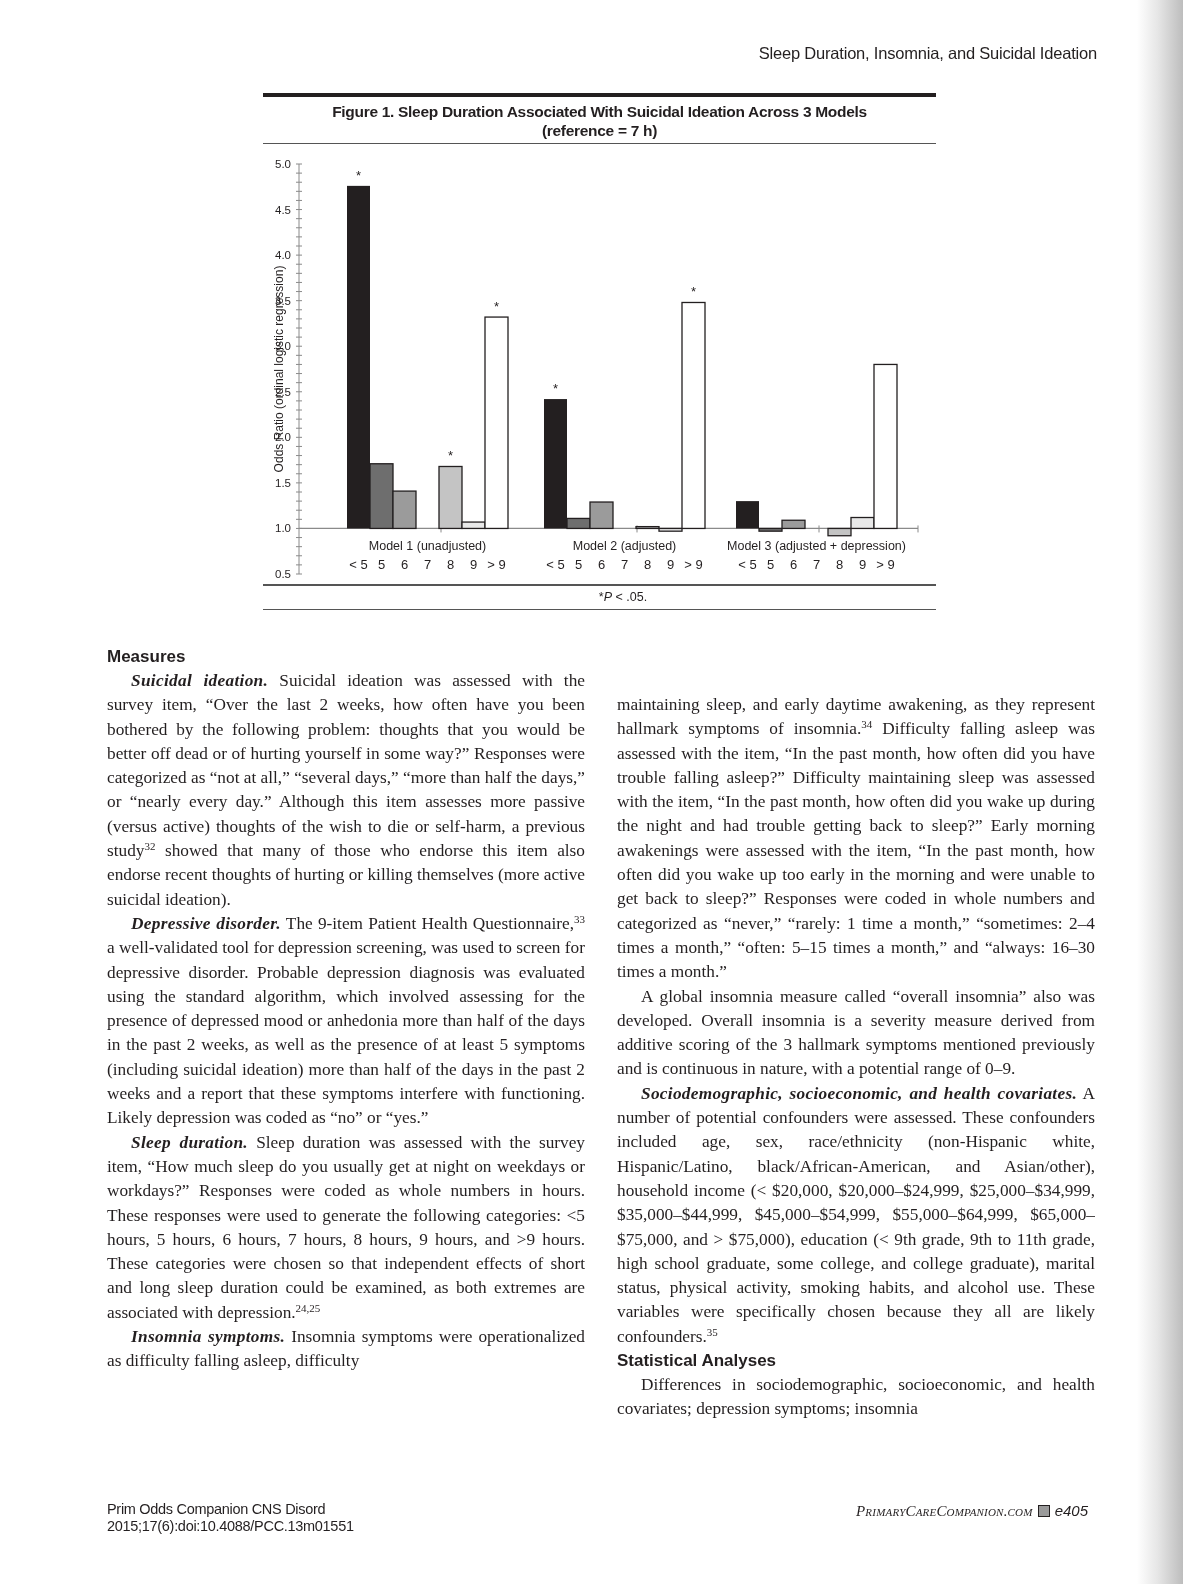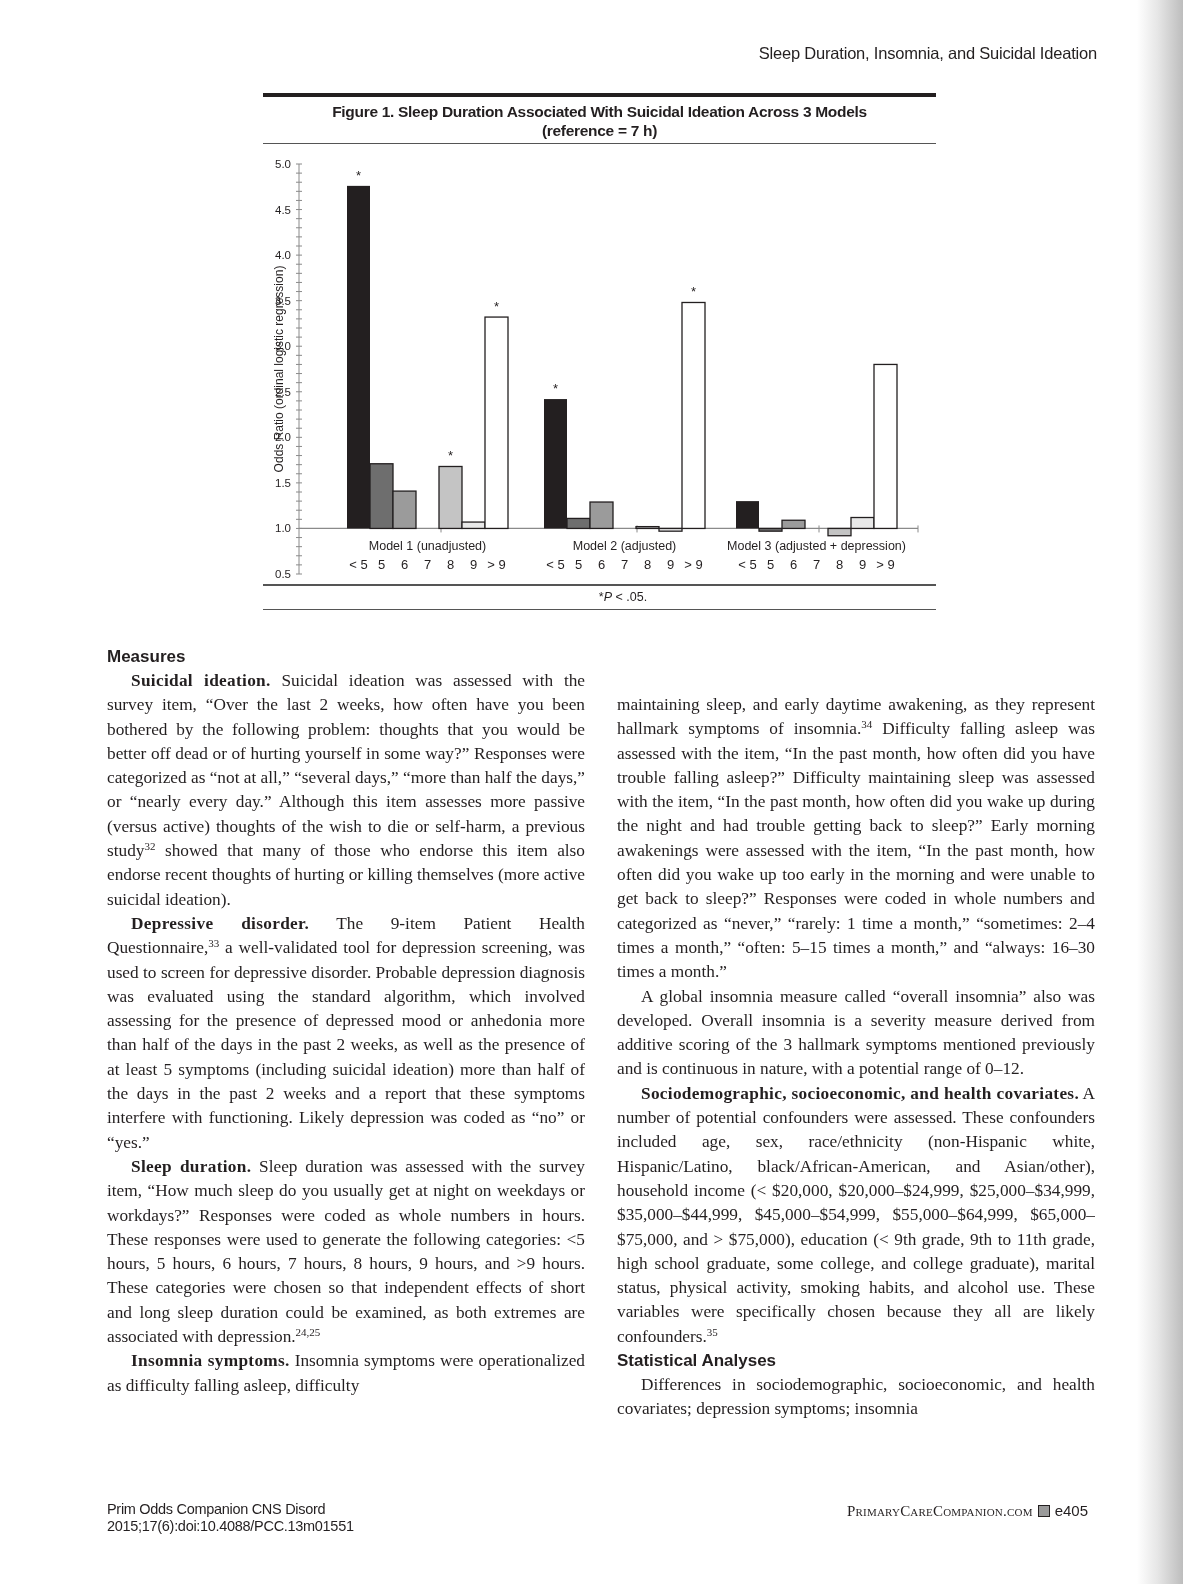--- a/index.html
+++ b/index.html
@@ -40,31 +40,31 @@
   }
   .col-left { left: 107px; top: 645px; }
   .col-right { left: 617px; top: 645px; }
   .col p { margin: 0; text-indent: 24px; }
   .col p.noindent { text-indent: 0; margin-top: 48px; }
   .col h3 {
     font-family: "Liberation Sans", sans-serif; font-size: 17px; font-weight: bold;
     margin: 0; line-height: 24px; color: #231f20;
   }
   .col h3.spaced { }
-  .runin { font-weight: bold; letter-spacing: 0.3px; }
+  .runin { font-weight: bold; font-style: italic; letter-spacing: 0.3px; }
   sup { font-size: 11px; line-height: 0; vertical-align: 6px; }
 
   .footer-left {
     position: absolute; left: 107px; top: 1501px;
     font-family: "Liberation Sans", sans-serif; font-size: 14.5px; line-height: 17px; color: #231f20;
     letter-spacing: -0.3px;
   }
   .footer-right {
     position: absolute; right: 95px; top: 1502px;
-    font-family: "Liberation Sans", sans-serif; font-size: 15px; color: #231f20;
+    font-family: "Liberation Sans", sans-serif; font-size: 15px; color: #231f20; font-style: italic;
   }
   .footer-right .site { font-family: "Liberation Serif", serif; font-variant: small-caps; font-size: 15px; letter-spacing: 0.2px; }
   .sq {
     display: inline-block; width: 10px; height: 10px; border: 1px solid #231f20;
     background: #9a9a9a; margin: 0 5px; vertical-align: -1px;
   }
 </style>
 </head>
 <body>
 
@@ -199,21 +199,21 @@
 <div class="col col-left">
   <h3>Measures</h3>
   <p><span class="runin">Suicidal ideation.</span><span> Suicidal ideation was assessed with the survey item, “Over the last 2 weeks, how often have you been bothered by the following problem: thoughts that you would be better off dead or of hurting yourself in some way?” Responses were categorized as “not at all,” “several days,” “more than half the days,” or “nearly every day.” Although this item assesses more passive (versus active) thoughts of the wish to die or self-harm, a previous study</span><sup>32</sup><span> showed that many of those who endorse this item also endorse recent thoughts of hurting or killing themselves (more active suicidal ideation).</span></p>
   <p><span class="runin">Depressive disorder.</span><span> The 9-item Patient Health Questionnaire,</span><sup>33</sup><span> a well-validated tool for depression screening, was used to screen for depressive disorder. Probable depression diagnosis was evaluated using the standard algorithm, which involved assessing for the presence of depressed mood or anhedonia more than half of the days in the past 2 weeks, as well as the presence of at least 5 symptoms (including suicidal ideation) more than half of the days in the past 2 weeks and a report that these symptoms interfere with functioning. Likely depression was coded as “no” or “yes.”</span></p>
   <p><span class="runin">Sleep duration.</span><span> Sleep duration was assessed with the survey item, “How much sleep do you usually get at night on weekdays or workdays?” Responses were coded as whole numbers in hours. These responses were used to generate the following categories: &lt;5 hours, 5 hours, 6 hours, 7 hours, 8 hours, 9 hours, and &gt;9 hours. These categories were chosen so that independent effects of short and long sleep duration could be examined, as both extremes are associated with depression.</span><sup>24,25</sup></p>
   <p><span class="runin">Insomnia symptoms.</span><span> Insomnia symptoms were operationalized as difficulty falling asleep, difficulty</span></p>
 </div>
 
 <div class="col col-right">
   <p class="noindent"><span>maintaining sleep, and early daytime awakening, as they represent hallmark symptoms of insomnia.</span><sup>34</sup><span> Difficulty falling asleep was assessed with the item, “In the past month, how often did you have trouble falling asleep?” Difficulty maintaining sleep was assessed with the item, “In the past month, how often did you wake up during the night and had trouble getting back to sleep?” Early morning awakenings were assessed with the item, “In the past month, how often did you wake up too early in the morning and were unable to get back to sleep?” Responses were coded in whole numbers and categorized as “never,” “rarely: 1 time a month,” “sometimes: 2–4 times a month,” “often: 5–15 times a month,” and “always: 16–30 times a month.”</span></p>
-  <p>A global insomnia measure called “overall insomnia” also was developed. Overall insomnia is a severity measure derived from additive scoring of the 3 hallmark symptoms mentioned previously and is continuous in nature, with a potential range of 0–12.</p>
+  <p>A global insomnia measure called “overall insomnia” also was developed. Overall insomnia is a severity measure derived from additive scoring of the 3 hallmark symptoms mentioned previously and is continuous in nature, with a potential range of 0–9.</p>
   <p><span class="runin">Sociodemographic, socioeconomic, and health covariates.</span><span> A number of potential confounders were assessed. These confounders included age, sex, race/ethnicity (non-Hispanic white, Hispanic/Latino, black/African-American, and Asian/other), household income (&lt; $20,000, $20,000–$24,999, $25,000–$34,999, $35,000–$44,999, $45,000–$54,999, $55,000–$64,999, $65,000–$75,000, and &gt; $75,000), education (&lt; 9th grade, 9th to 11th grade, high school graduate, some college, and college graduate), marital status, physical activity, smoking habits, and alcohol use. These variables were specifically chosen because they all are likely confounders.</span><sup>35</sup></p>
   <h3 class="spaced">Statistical Analyses</h3>
   <p>Differences in sociodemographic, socioeconomic, and health covariates; depression symptoms; insomnia</p>
 </div>
 
 <div class="footer-left">
   <div>Prim Odds Companion CNS Disord</div>
   <div>2015;17(6):doi:10.4088/PCC.13m01551</div>
 </div>
 <div class="footer-right">

